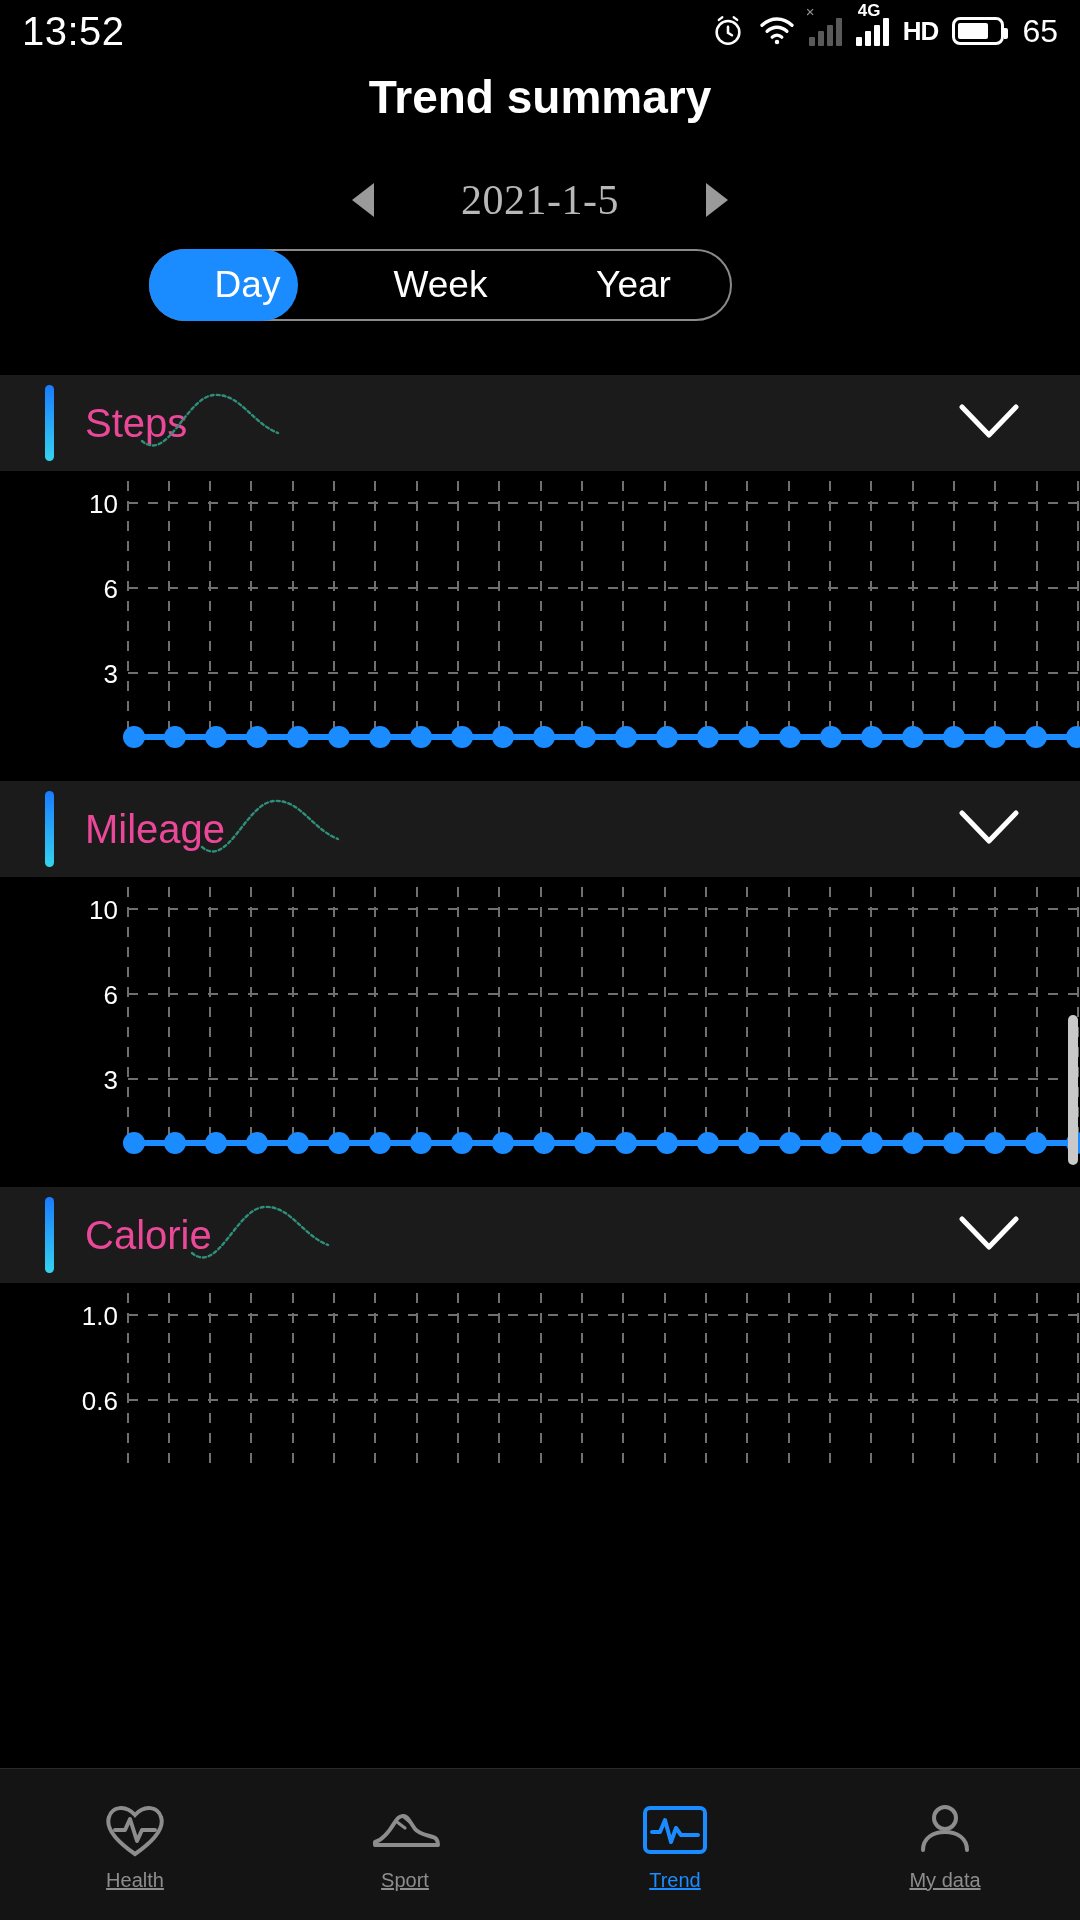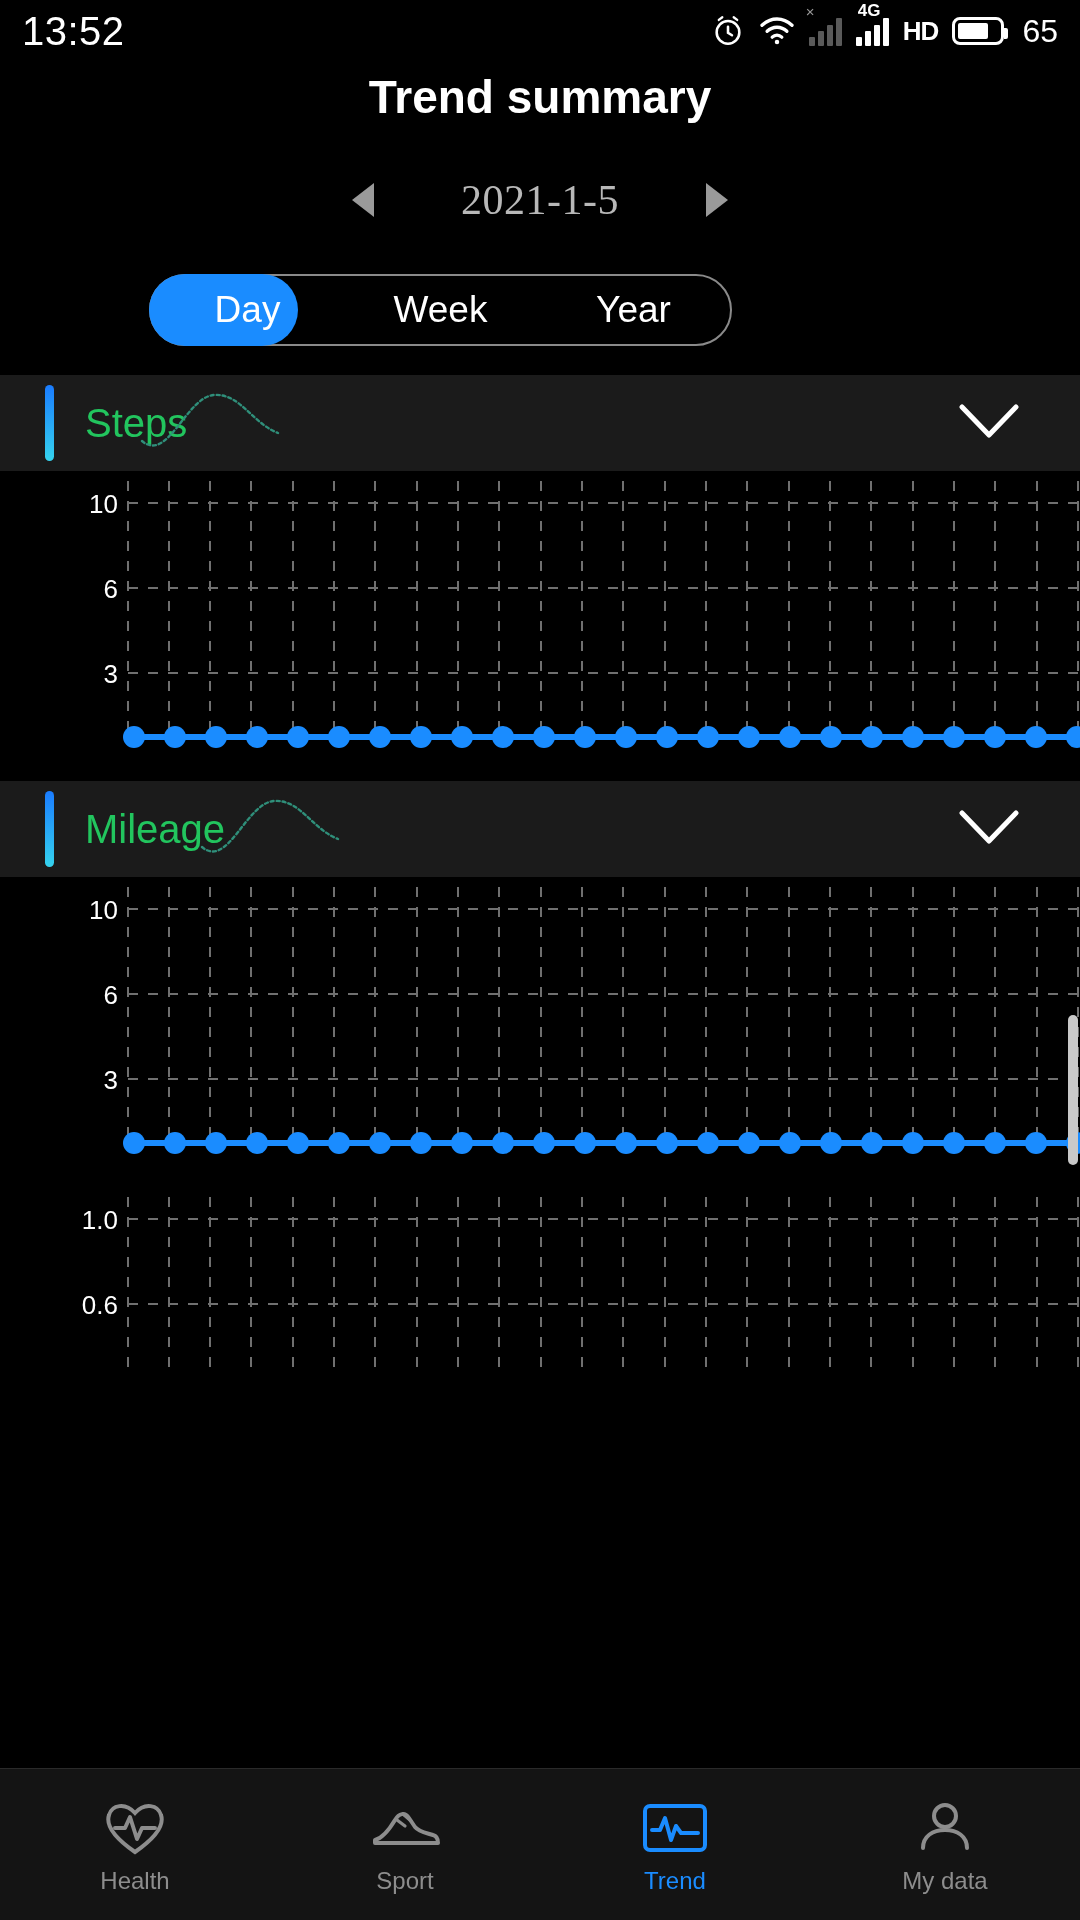--- a/index.html
+++ b/index.html
@@ -40,21 +40,21 @@
     position:absolute; top:170px; left:0; width:1080px; height:60px;
     display:flex; align-items:center; justify-content:center; gap:46px;
   }
   .arrow-l, .arrow-r { width:0; height:0; border-top:17px solid transparent; border-bottom:17px solid transparent; }
   .arrow-l { border-right:22px solid #9a9a9a; }
   .arrow-r { border-left:22px solid #9a9a9a; }
   .date-txt { font-size:42px; color:#b8b8b8; letter-spacing:0.5px; min-width:240px; text-align:center;font-family:Liberation Serif, serif; }
 
   
   .seg {
-    position:absolute; top:274px; left:149px; width:583px; height:72px;
+    position:absolute; top:249px; left:149px; width:583px; height:72px;
     border:2px solid #8a8a8a; border-radius:36px;
     display:flex; align-items:stretch; overflow:visible;
   }
   .seg-item {
     flex:1; display:flex; align-items:center; justify-content:center;
     font-size:37px; color:#fff; position:relative; z-index:2;
   }
   .seg-item.active { color:#fff; }
   .seg-pill {
     position:absolute; top:-2px; left:-2px; width:149px; height:72px;
@@ -65,35 +65,35 @@
   .content { position:absolute; top:375px; left:0; width:1080px; height:1097px; overflow:hidden; }
 
   .card-header {
     position:relative; width:1080px; height:96px; background:#1b1b1b;
     display:flex; align-items:center;
   }
   .accent-bar {
     position:absolute; left:45px; top:10px; width:9px; height:76px; border-radius:5px;
     background:linear-gradient(180deg,#1a7cff 0%, #35d3ee 100%);
   }
-  .card-title { margin-left:85px; font-size:40px; color:#22c55e; font-weight:400; }
+  .card-title { margin-left:85px; font-size:40px; color:#ec4899; font-weight:400; }
   .wave { position:absolute; left:140px; top:14px; width:200px; height:70px; pointer-events:none; }
   .chev { position:absolute; right:60px; top:50%; transform:translateY(-50%); }
 
   .chart-wrap { position:relative; width:1080px; background:#000;padding-left:48px; }
   .chart-svg { display:block; }
 
   
   .navbar {
     position:absolute; bottom:0; left:0; width:1080px; height:152px;
     background:#141414; border-top:1px solid #2a2a2a;
     display:flex; align-items:center;
   }
   .nav-item { flex:1; display:flex; flex-direction:column; align-items:center; justify-content:center; gap:6px; }
-  .nav-label { font-size:24px; color:#8d8d8d; }
+  .nav-label { font-size:20px; color:#8d8d8d;text-decoration:underline; }
   .nav-item.active .nav-label { color:#1a8cff; }
   .nav-ico { height:66px; display:flex; align-items:center; justify-content:center; }
 
   
   .scrollhint { position:absolute; right:2px; top:1015px; width:10px; height:150px; background:#c9c9c9; border-radius:5px; }
 </style>
 </head>
 <body>
 
 <div class="phone">
@@ -304,20 +304,32 @@
           <circle cx="824" cy="266" r="11"></circle>
             <circle cx="865" cy="266" r="11"></circle>
             <circle cx="906" cy="266" r="11"></circle>
           <circle cx="947" cy="266" r="11"></circle>
             <circle cx="988" cy="266" r="11"></circle>
             <circle cx="1029" cy="266" r="11"></circle>
         </g>
       </svg>
     </div>
 
+    <div class="card-header">
+      <div class="accent-bar"></div>
+      <div class="card-title">Calorie</div>
+      <svg class="wave" style="left:190px" viewBox="0 0 200 70">
+        <path d="M2 52 C 28 74, 46 8, 74 6 C 100 4, 112 34, 138 44" fill="none" stroke="#2f8f7a" stroke-width="2.4" stroke-dasharray="3 3" stroke-linecap="round"></path>
+      </svg>
+      <span class="chev">
+        <svg width="62" height="40" viewBox="0 0 62 40">
+            <path d="M4 6 L31 34 L58 6" fill="none" stroke="#fff" stroke-width="5" stroke-linecap="round" stroke-linejoin="round"></path>
+          </svg>
+      </span>
+    </div>
     <div class="chart-wrap">
       <svg class="chart-svg" width="1080" height="180" viewBox="0 0 1080 180">
         <g>
           <line x1="80" y1="32" x2="1030" y2="32" stroke="#707070" stroke-width="2" stroke-dasharray="10 10"></line>
           <line x1="80" y1="117" x2="1030" y2="117" stroke="#707070" stroke-width="2" stroke-dasharray="10 10"></line>
           <g stroke="#707070" stroke-width="2" stroke-dasharray="10 10">
             <line x1="80" y1="10" x2="80" y2="180"></line>
               <line x1="121" y1="10" x2="121" y2="180"></line>
             <line x1="162" y1="10" x2="162" y2="180"></line>
               <line x1="203" y1="10" x2="203" y2="180"></line>

